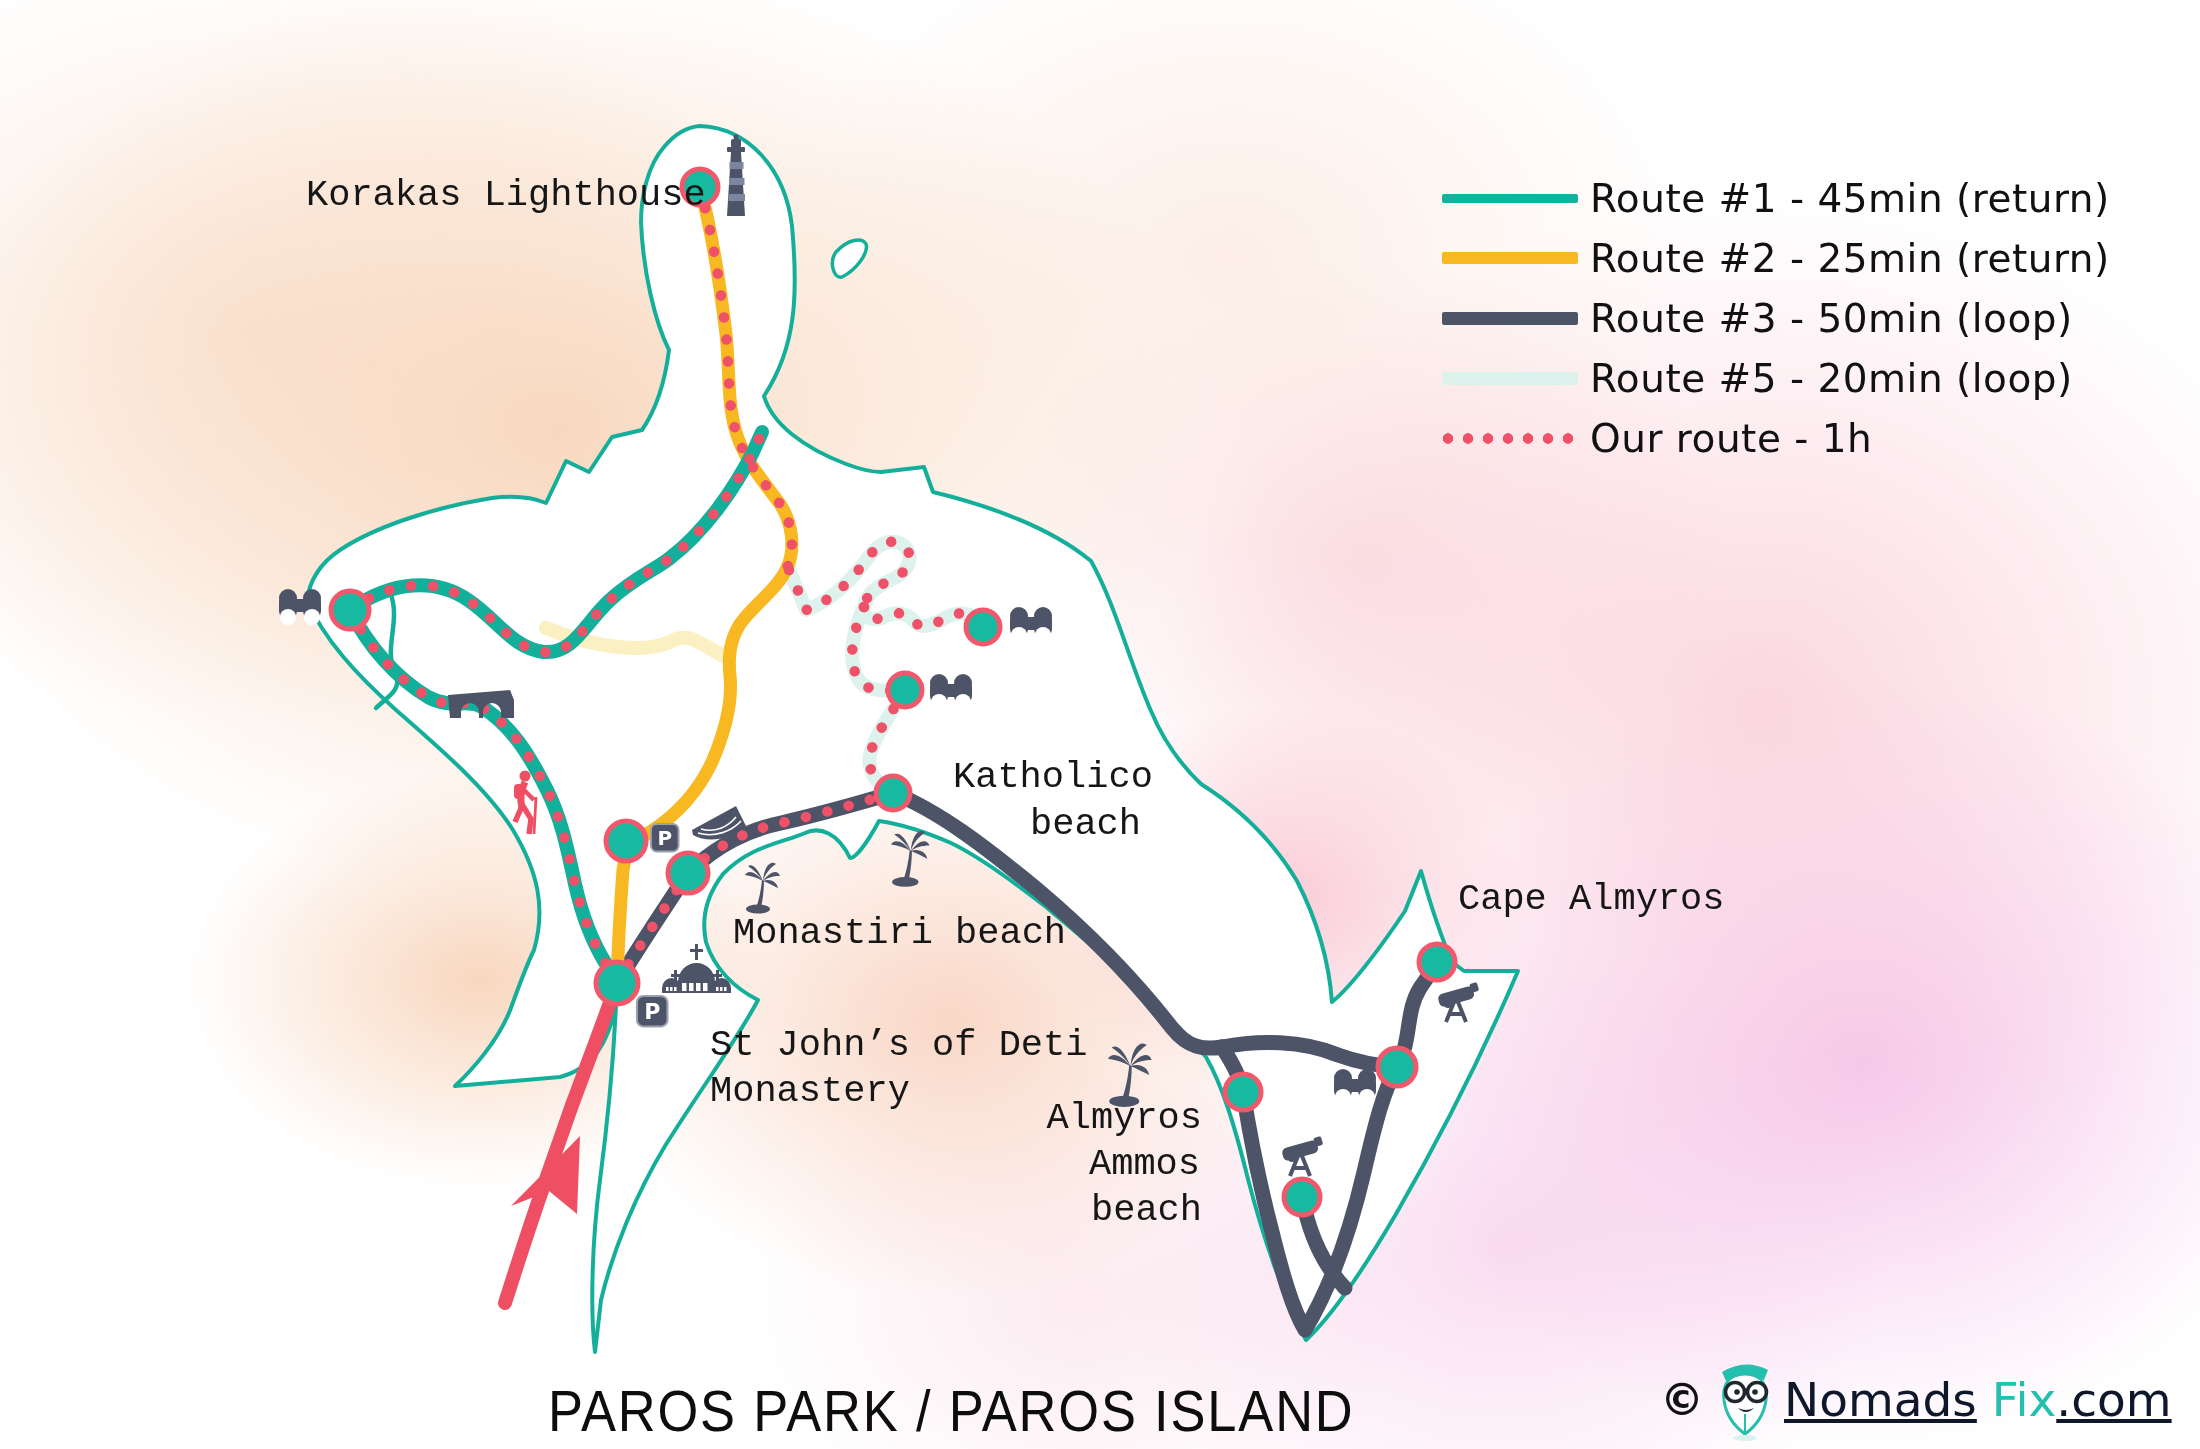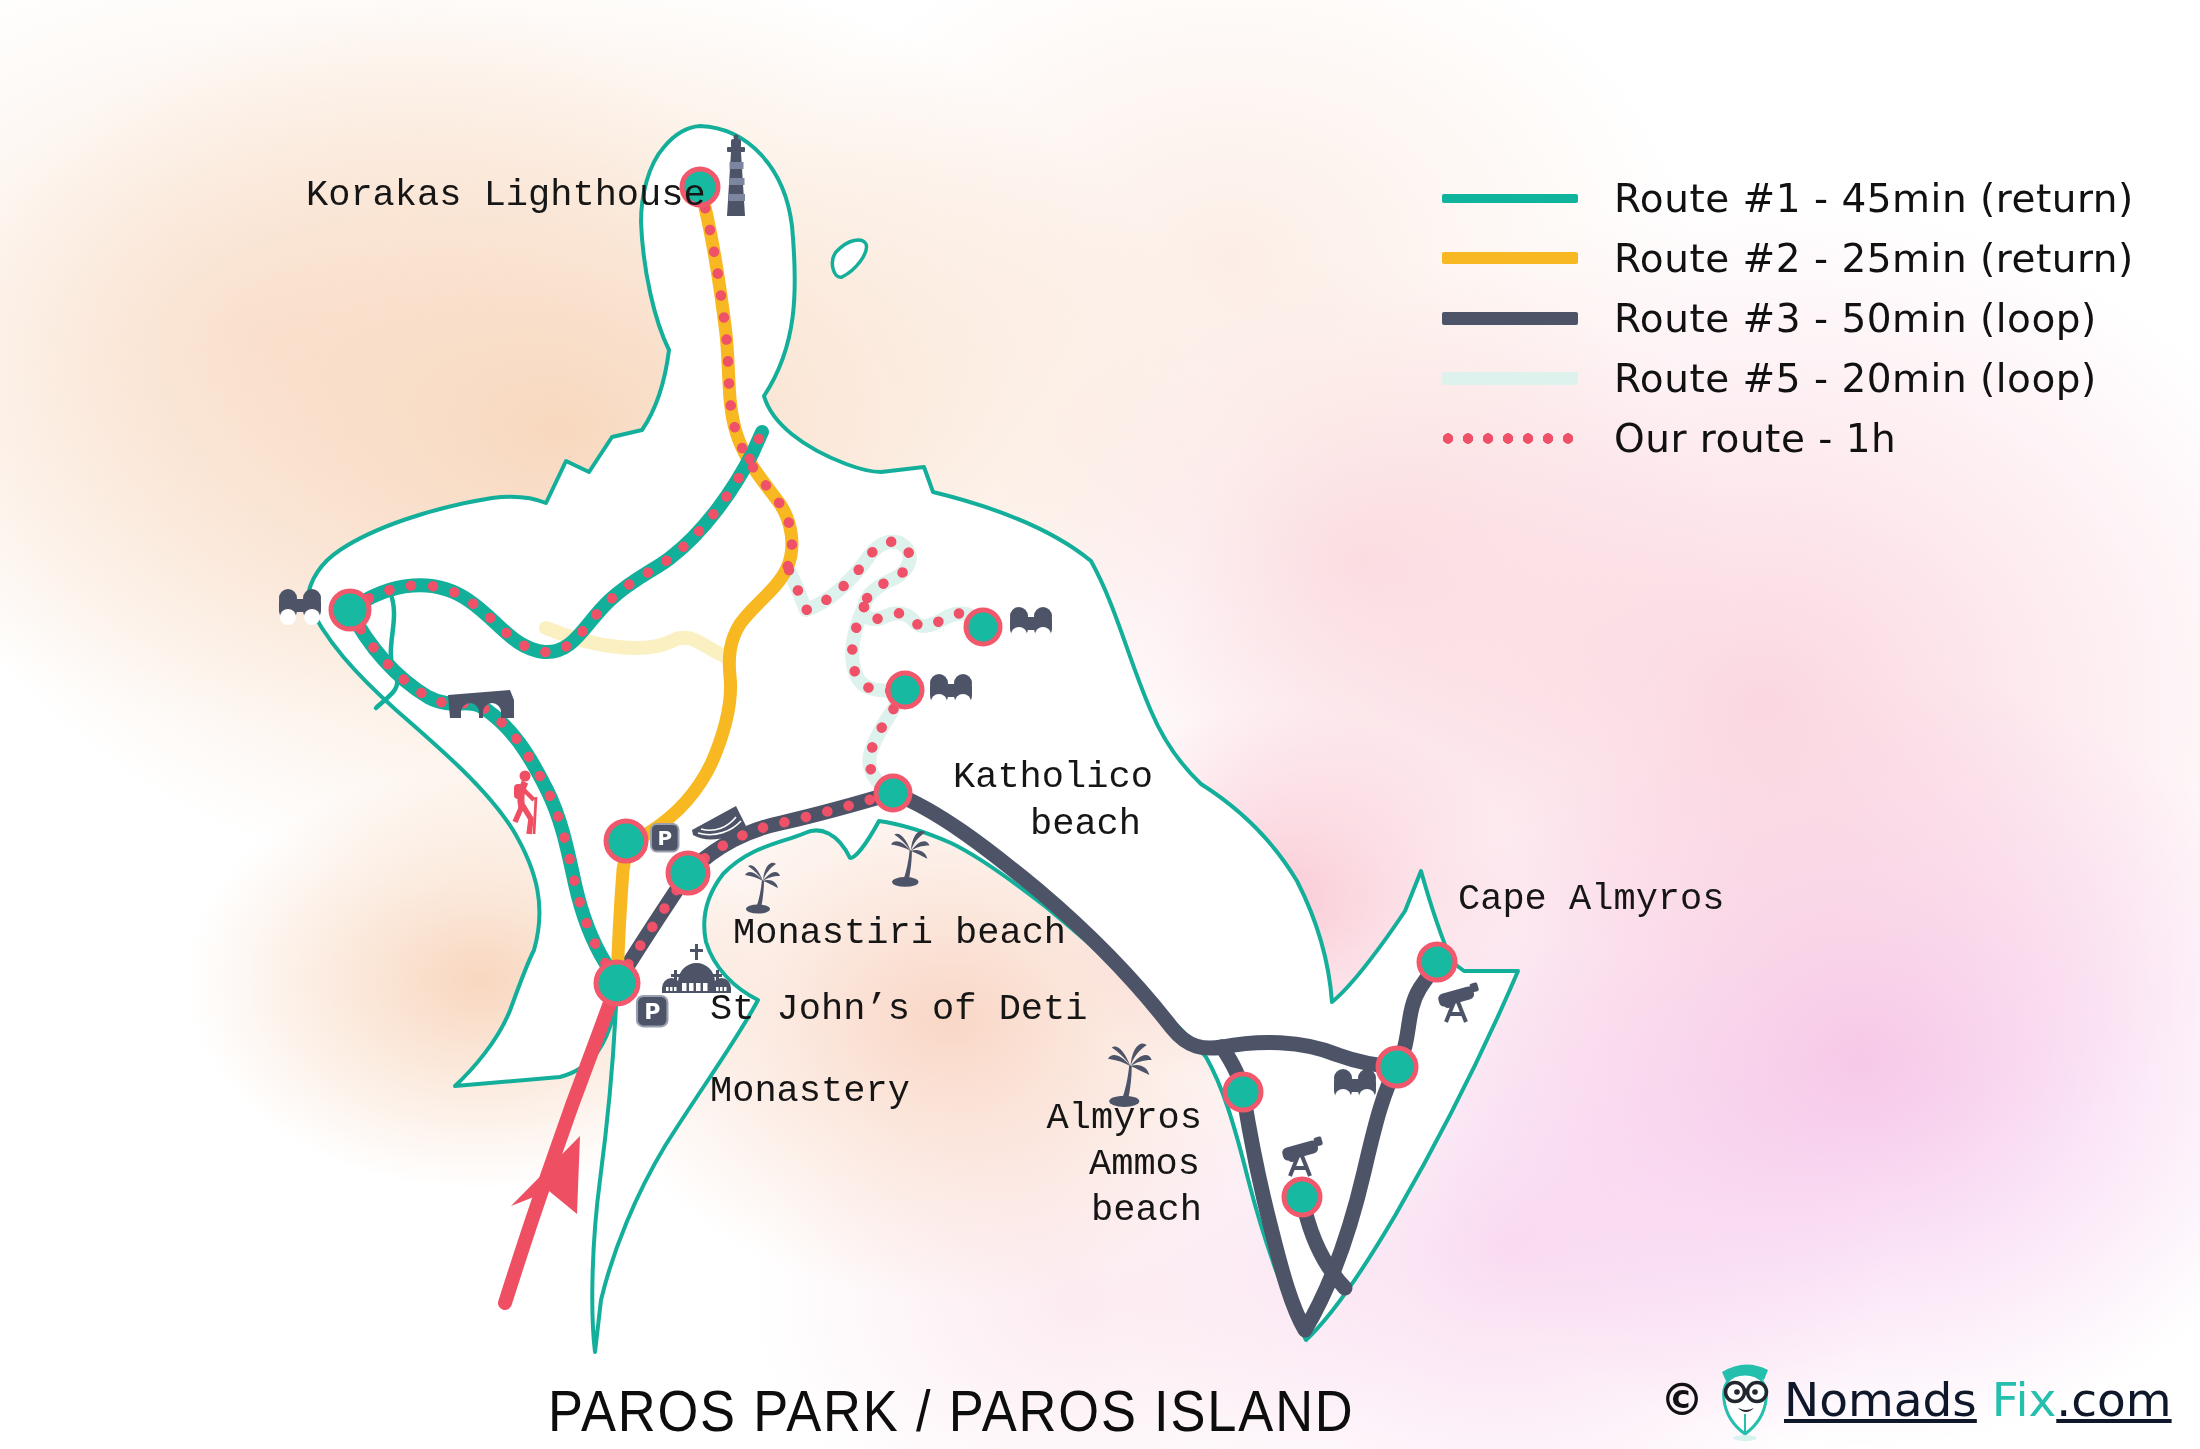--- a/index.html
+++ b/index.html
@@ -28,21 +28,21 @@
   svg.map{position:absolute;left:0;top:0;}
   .lbl{
     position:absolute;color:#161616;line-height:1.05;white-space:nowrap;
     font-family:Liberation Mono, monospace;
   }
   .lbl.right{transform:translateX(-100%);}
   
   .legend{position:absolute;left:1442px;top:168px;}
   .legend-row{display:flex;align-items:center;height:60px;}
   .legend-swatch{width:136px;flex:0 0 136px;border-radius:2px;}
-  .legend-text{margin-left:36px;font-size:39px;color:#111;letter-spacing:.5px;}
+  .legend-text{margin-left:12px;font-size:39px;color:#111;letter-spacing:.5px;}
   
   .title{
     position:absolute;left:548px;top:1378px;width:780px;text-align:center;
     font-family:"Liberation Sans",sans-serif;font-size:57px;color:#0d0d0d;
     letter-spacing:2px;transform:scaleX(.92);transform-origin:left center;white-space:nowrap;
   }
   
   .footer{position:absolute;left:1660px;top:1356px;display:flex;align-items:center;}
   .footer .copy{font-size:44px;color:#111;font-weight:bold;margin-right:10px;}
   .footer .owl{width:62px;height:86px;margin-right:8px;}
@@ -234,21 +234,21 @@
       <use href="#i-telescope" transform="translate(1434,982) scale(1)"></use>
       <use href="#i-telescope" transform="translate(1278,1136) scale(1)"></use>
     </g>
 </svg>
 
 <div id="labels-layer">
     <div class="lbl" style="left: 306px; top: 176px; font-size: 37px;">Korakas Lighthouse</div>
     <div class="lbl" style="left: 953px; top: 758px; font-size: 37px;">Katholico</div>
     <div class="lbl" style="left: 1030px; top: 805px; font-size: 37px;">beach</div>
     <div class="lbl" style="left: 733px; top: 914px; font-size: 37px;">Monastiri beach</div>
-    <div class="lbl" style="left: 710px; top: 990px; font-size: 37px; text-align: center;">St John’s of Deti</div>
+    <div class="lbl" style="left: 710px; top: 1026px; font-size: 37px; text-align: center;">St John’s of Deti</div>
     <div class="lbl" style="left: 710px; top: 1072px; font-size: 37px;">Monastery</div>
     <div class="lbl" style="left: 1458px; top: 880px; font-size: 37px;">Cape Almyros</div>
     <div class="lbl right" style="left: 1202px; top: 1099px; font-size: 37px;">Almyros</div>
     <div class="lbl right" style="left: 1200px; top: 1145px; font-size: 37px;">Ammos</div>
     <div class="lbl right" style="left: 1202px; top: 1191px; font-size: 37px;">beach</div>
   </div>
 
 <div class="legend" id="legend">
     <div class="legend-row">
       <div class="legend-swatch" style="height: 9px; background: rgb(16, 179, 156);"></div>

